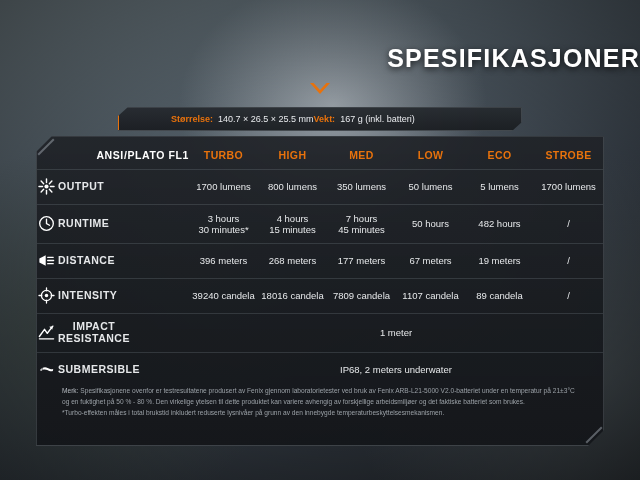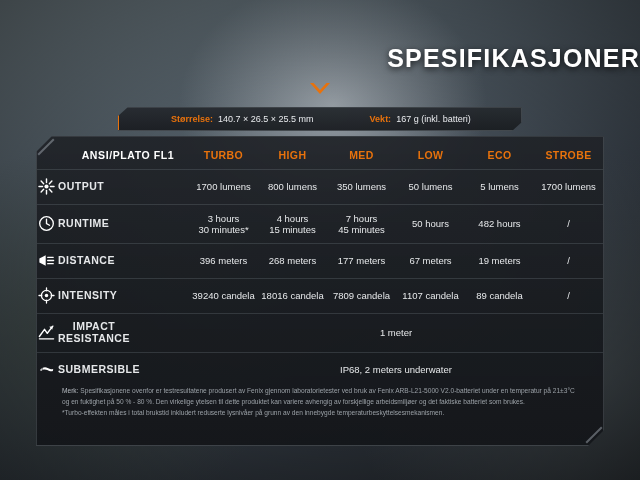--- a/index.html
+++ b/index.html
@@ -59,21 +59,21 @@
   .infobar .accent {
     position: absolute; left: -3px; top: 2px;
     width: 3px; height: 20px; background: #e8720c;
   }
   .infobar .cell {
     display: flex; align-items: baseline; gap: 5px;
     font-size: 9px; color: #e9ebee;
     white-space: nowrap;
   }
   .infobar .c1 { margin-left: 52px; }
-  .infobar .c2 { margin-left: 56px; }
+  .infobar .c2 { }
   .infobar .lbl { color: #e8720c; font-weight: bold; font-size: 9px; }
 
   
   .panel {
     position: absolute;
     left: 36px; top: 136px;
     width: 568px; height: 310px;
     background: linear-gradient(180deg, rgba(32,35,40,0.93) 0%, rgba(24,27,31,0.95) 55%, rgba(20,22,26,0.96) 100%);
     border: 1px solid rgba(130,138,146,0.30);
     clip-path: polygon(16px 0, 100% 0, 100% calc(100% - 16px), calc(100% - 16px) 100%, 0 100%, 0 16px);
@@ -101,21 +101,21 @@
 
   thead th {
     height: 28px;
     font-size: 10.5px;
     font-weight: bold;
     letter-spacing: 0.4px;
     border-bottom: 1px solid rgba(150,158,168,0.45);
   }
   thead th.h-label {
     color: #ffffff;
-    text-align: center;
+    text-align: right;
     padding-left: 30px;
     letter-spacing: 0.6px;
   }
   thead th.h-mode { color: #e8720c; }
 
   tbody td { height: 35px; font-size: 9.5px; color: #dfe2e5; }
   tbody tr.tall td { height: 39px; }
   td.rowlabel {
     text-align: left;
     padding-left: 14px;

